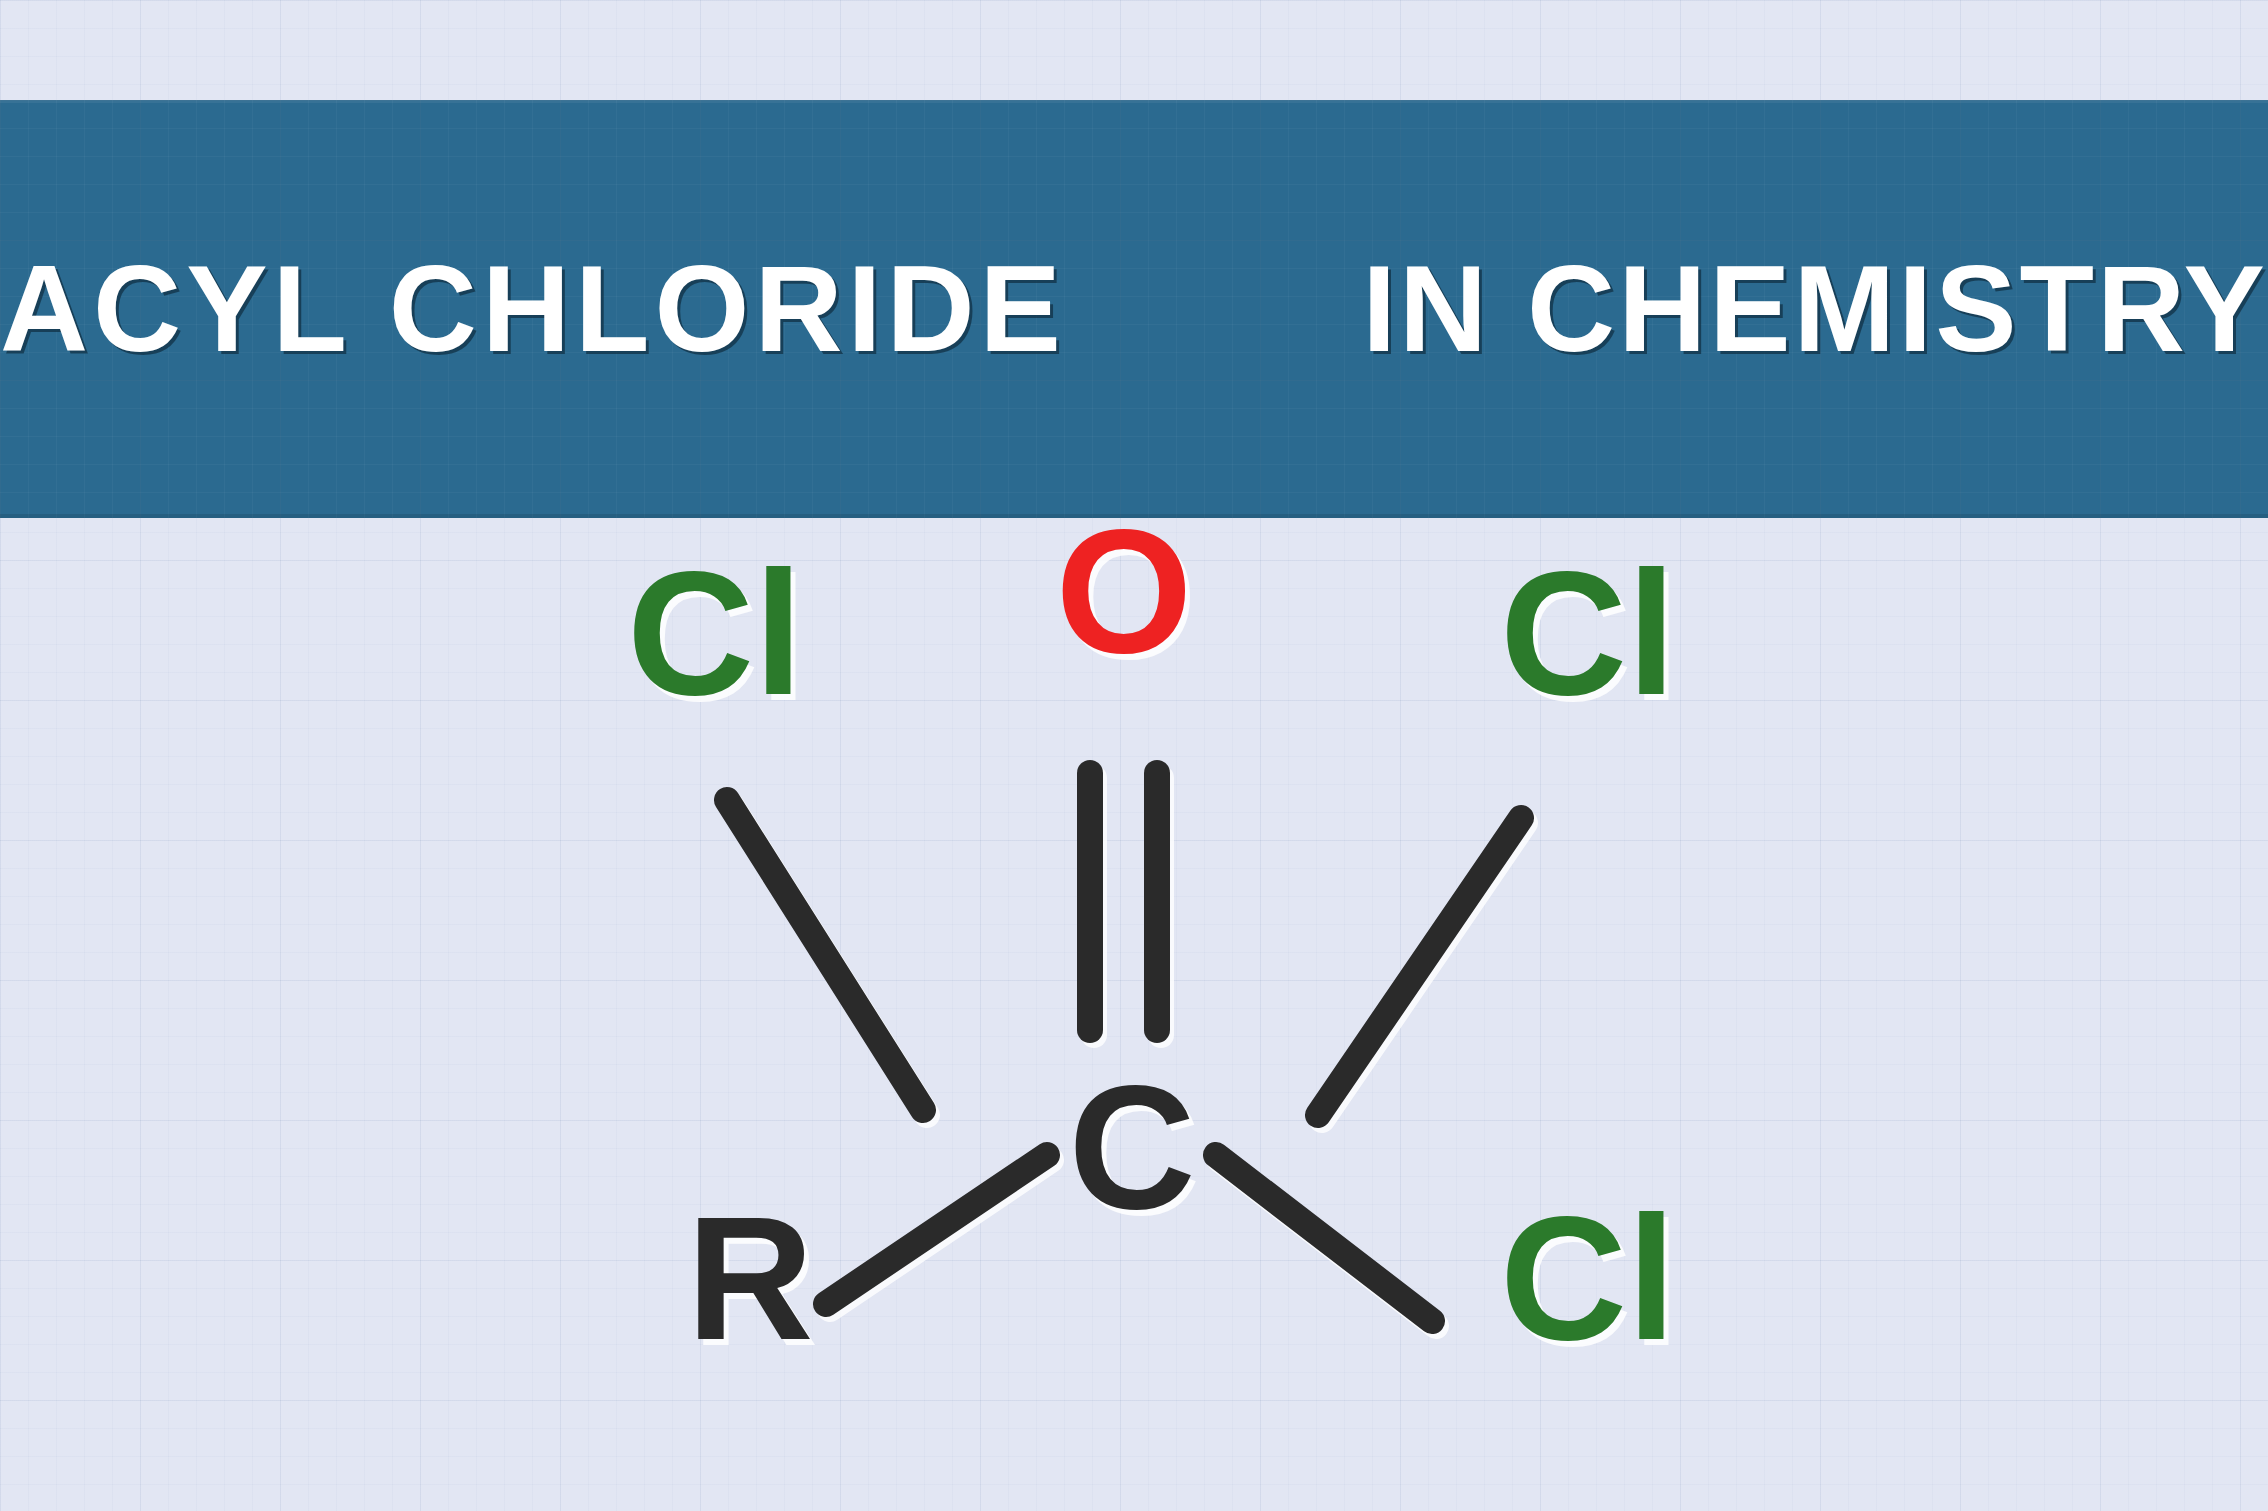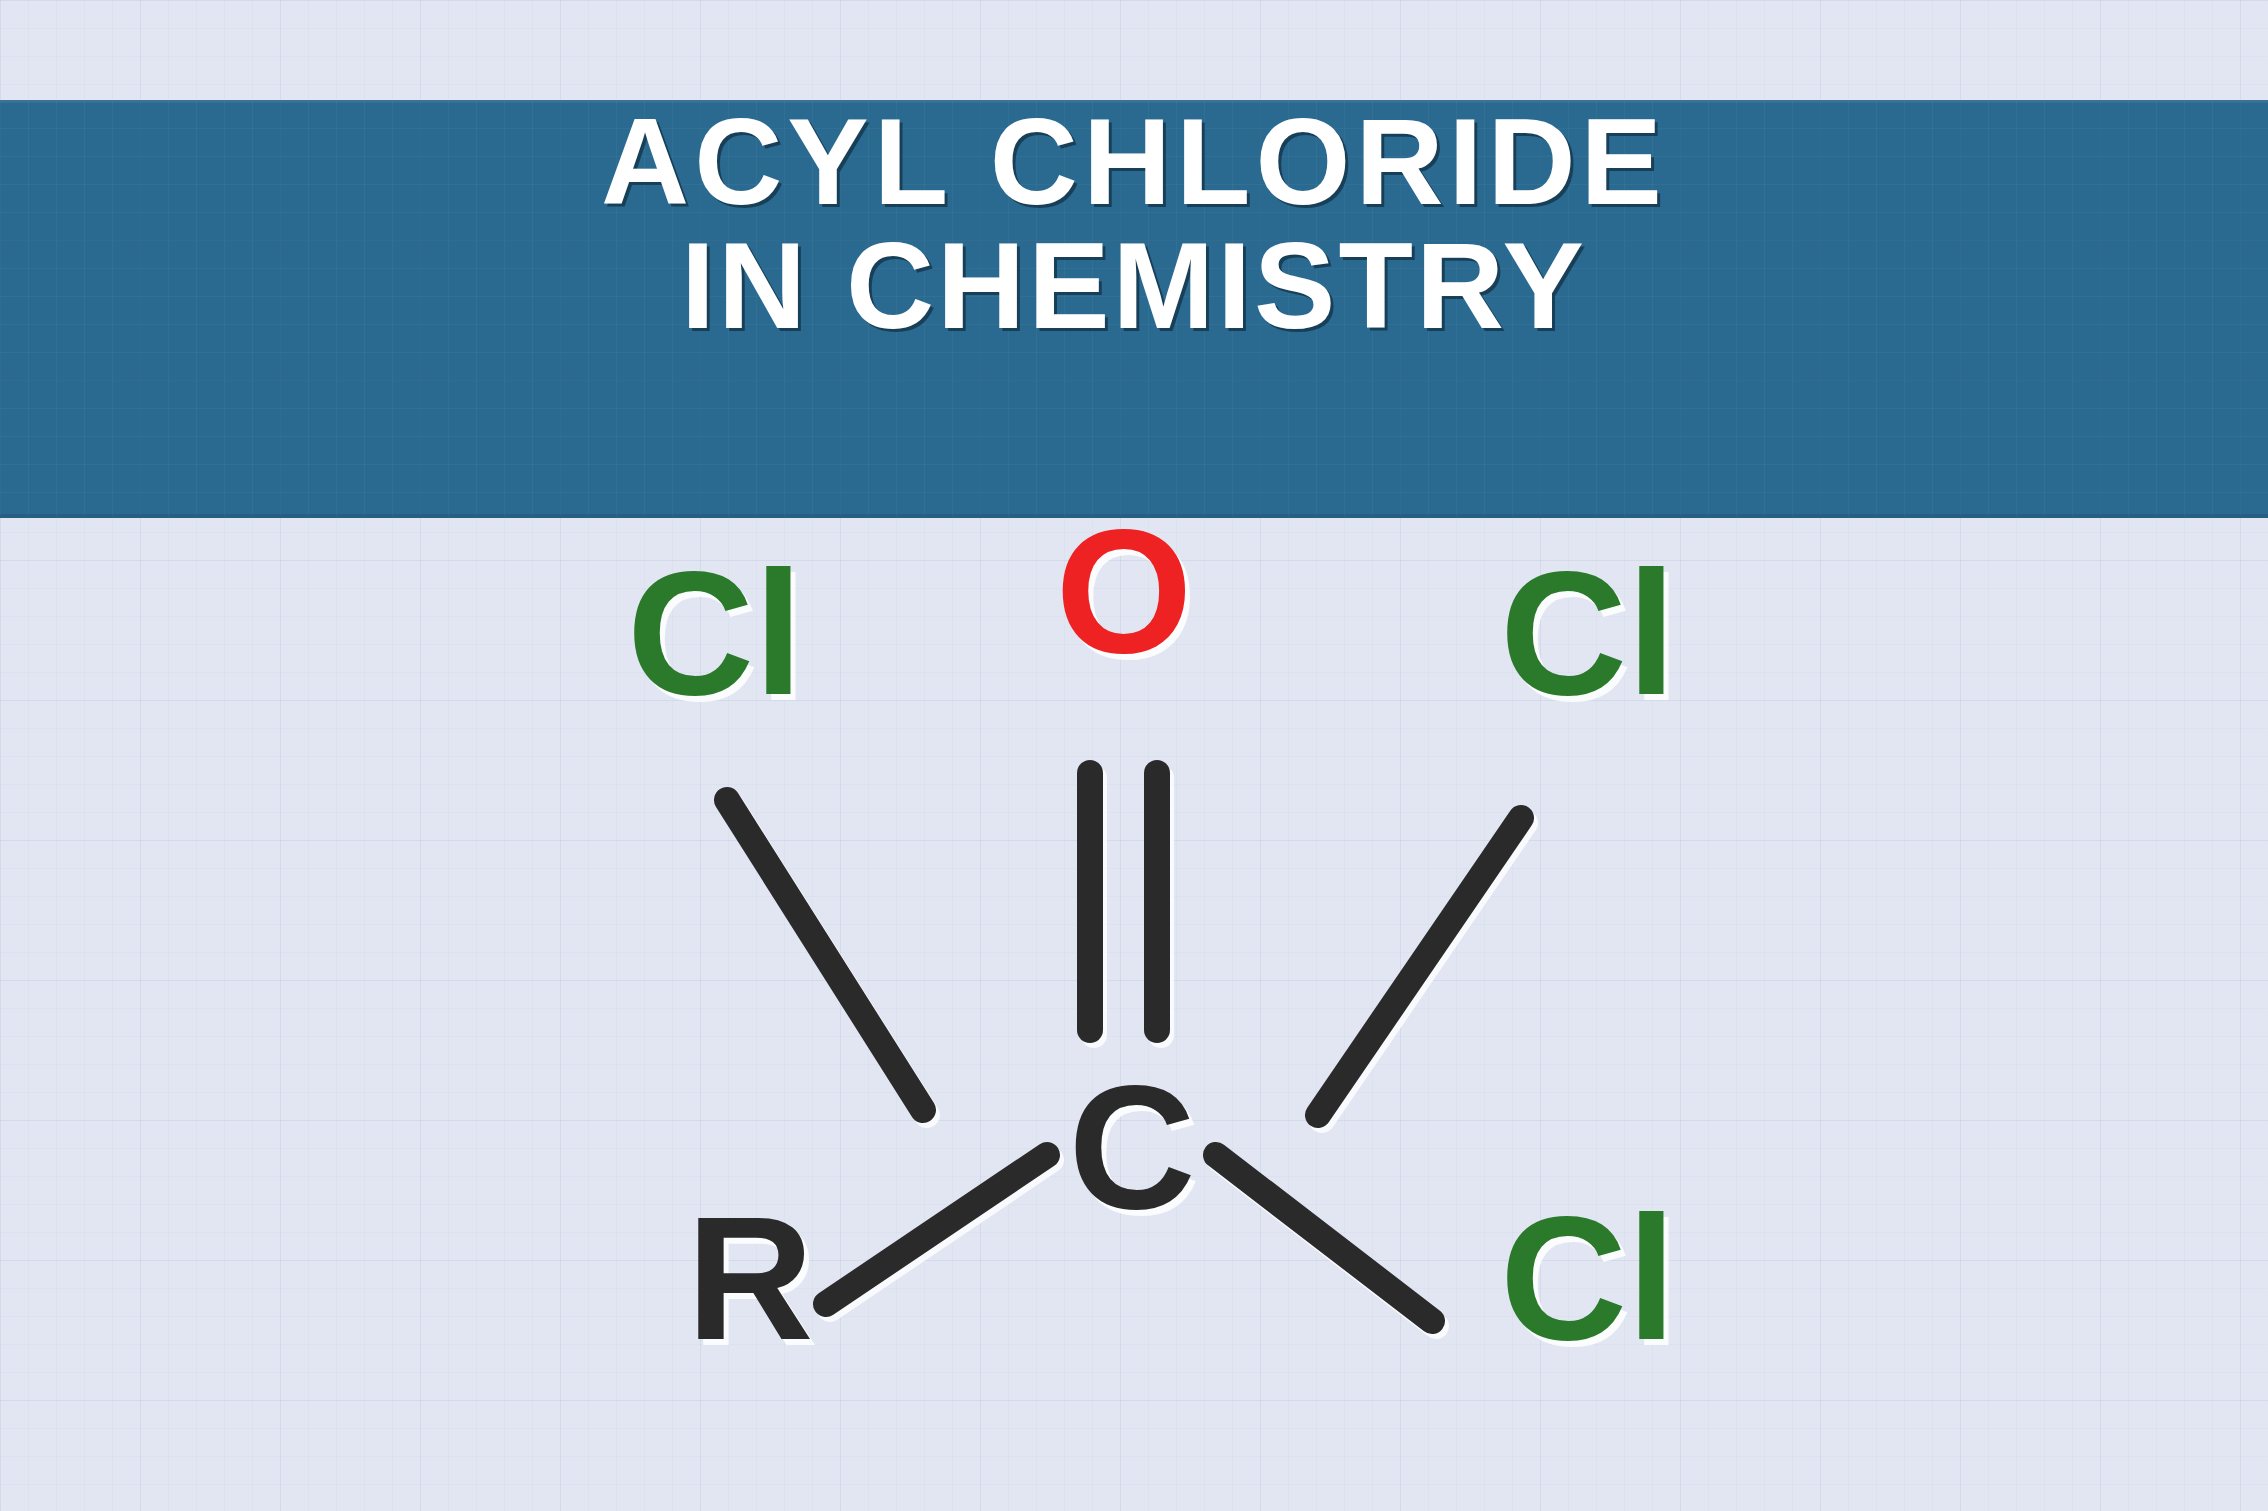--- a/index.html
+++ b/index.html
@@ -31,23 +31,23 @@
     height: 418px;
     background-color: #2b6a90;
     background-image:
       linear-gradient(to right, rgba(255,255,255,0.035) 1px, transparent 1px),
       linear-gradient(to bottom, rgba(255,255,255,0.035) 1px, transparent 1px),
       linear-gradient(to right, rgba(0,0,0,0.035) 1px, transparent 1px),
       linear-gradient(to bottom, rgba(0,0,0,0.035) 1px, transparent 1px);
     background-size: 28px 28px, 28px 28px, 140px 140px, 140px 140px;
     box-shadow: inset 0 -4px 0 rgba(0,0,0,0.10), inset 0 3px 0 rgba(255,255,255,0.06);
     display: flex;
-    flex-direction: column;
+    flex-direction: row;
     align-items: center;
-    justify-content: flex-start;
+    justify-content: space-between;
   }
   .title-line {
     color: #ffffff;
     font-family: "Liberation Sans", sans-serif;
     font-weight: bold;
     font-size: 122px;
     line-height: 1.02;
     letter-spacing: 4px;
     text-align: center;
     white-space: nowrap;

